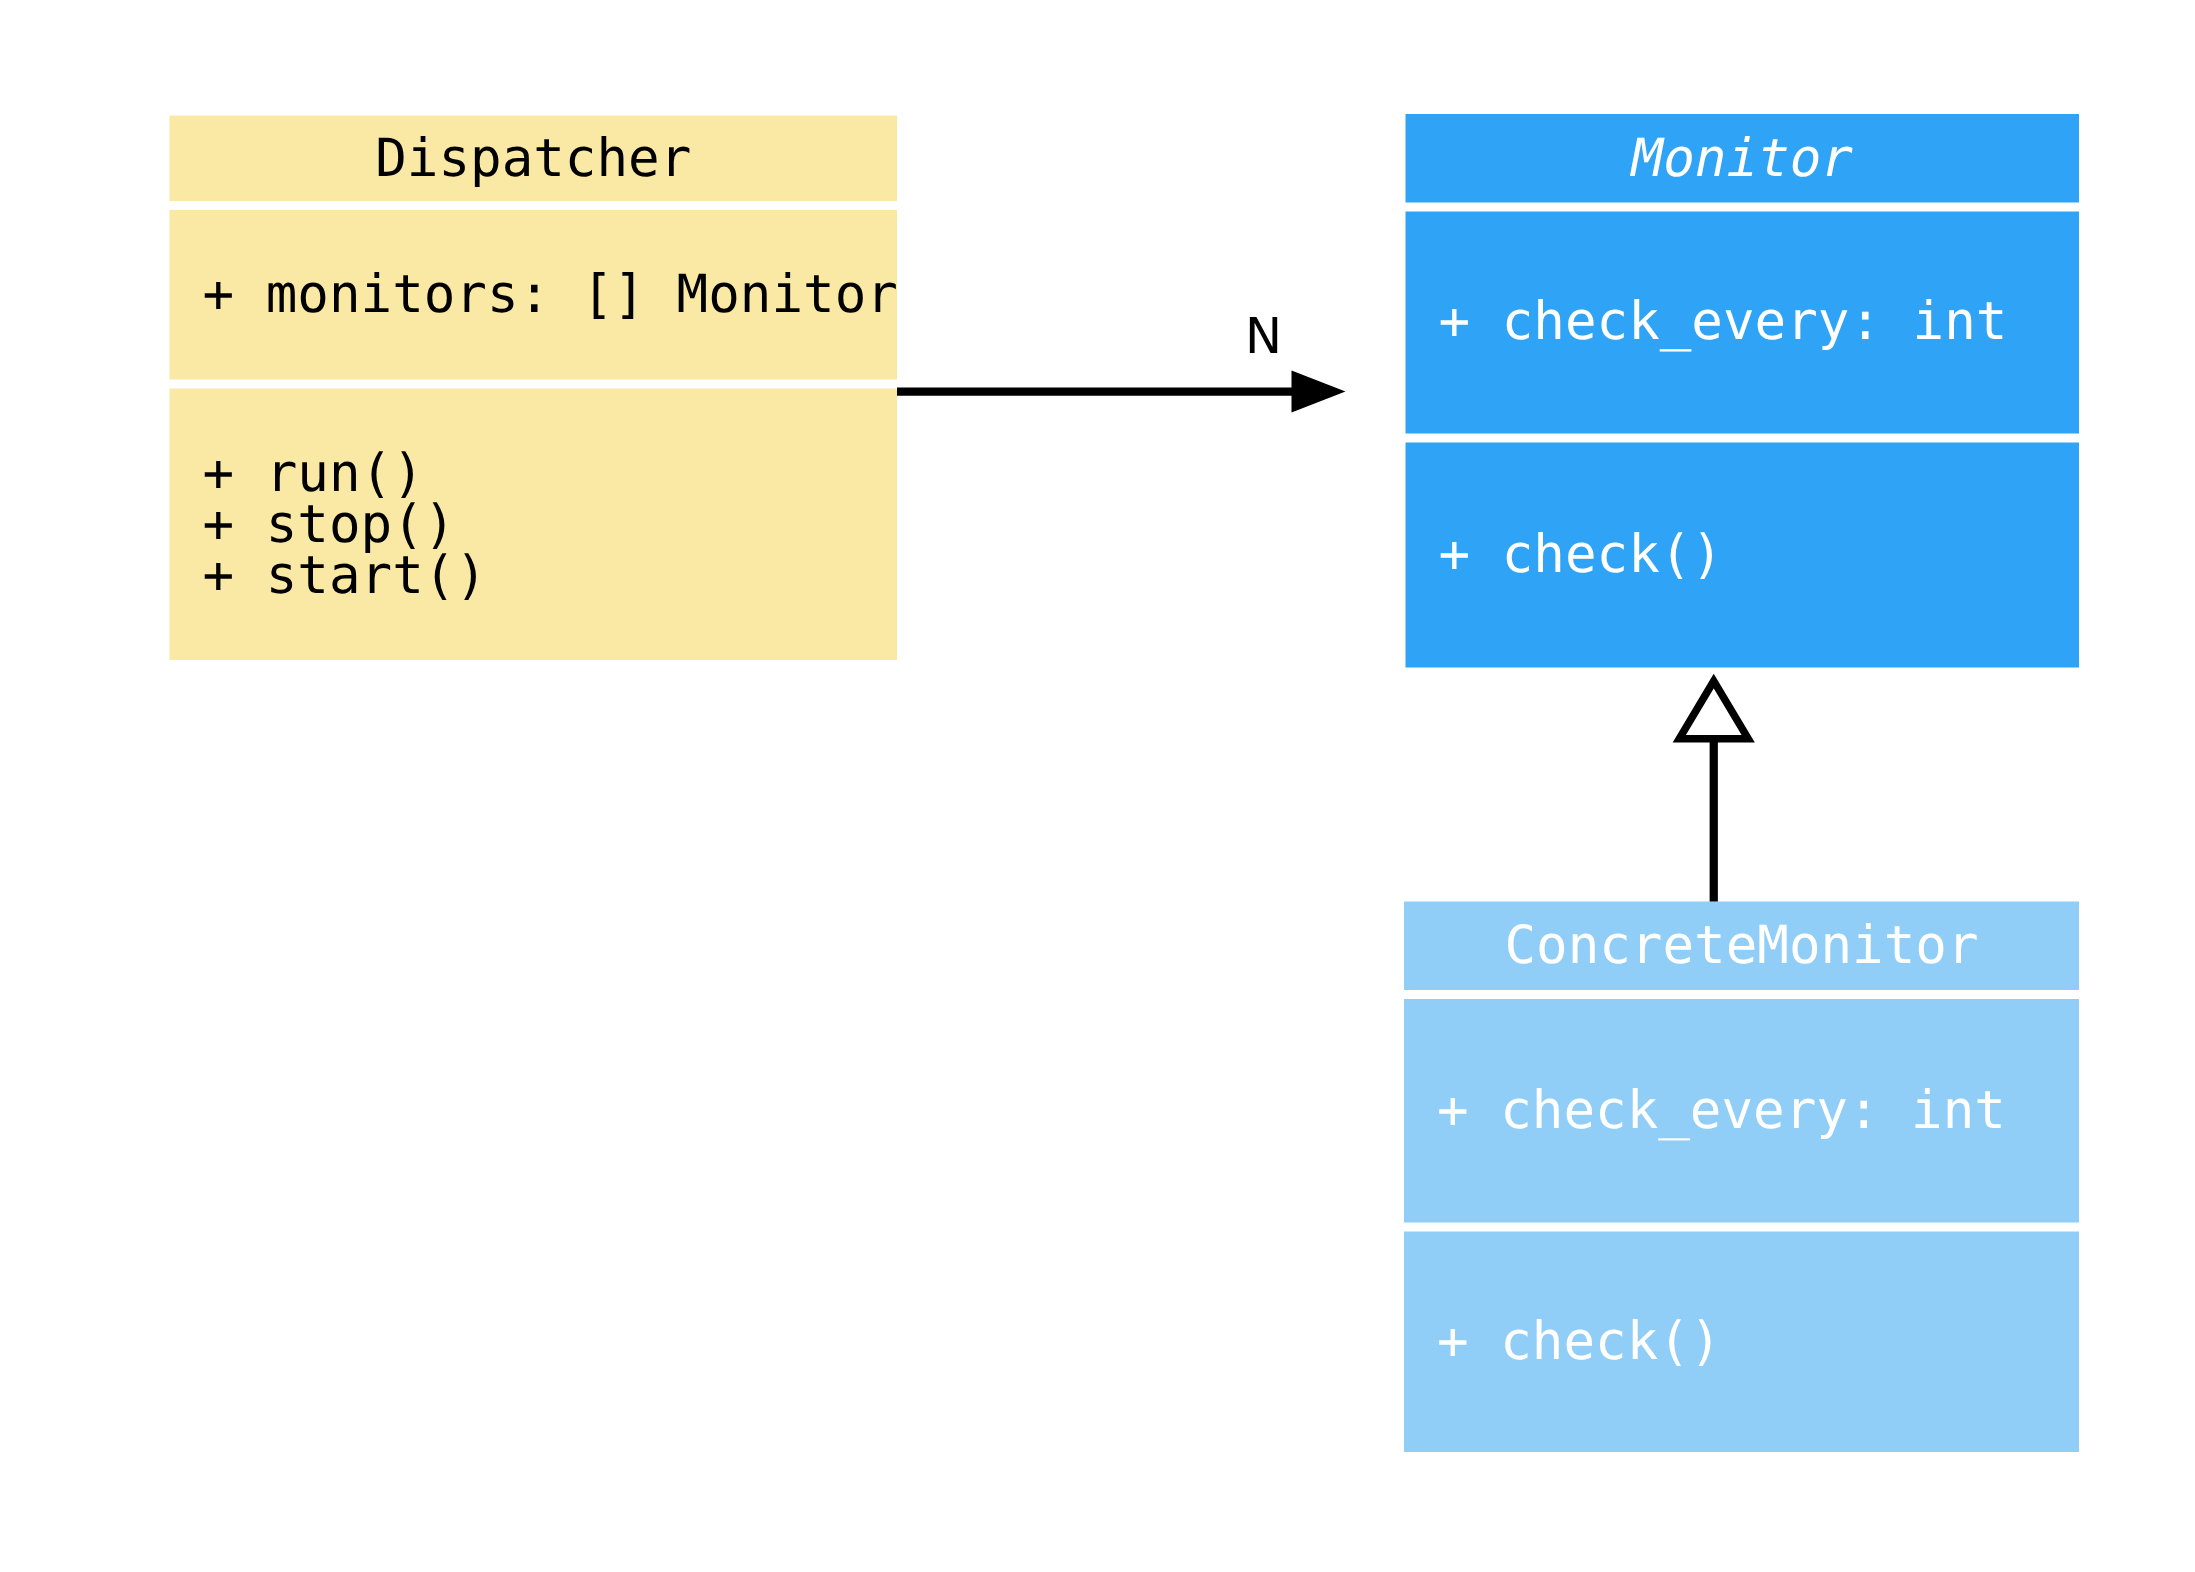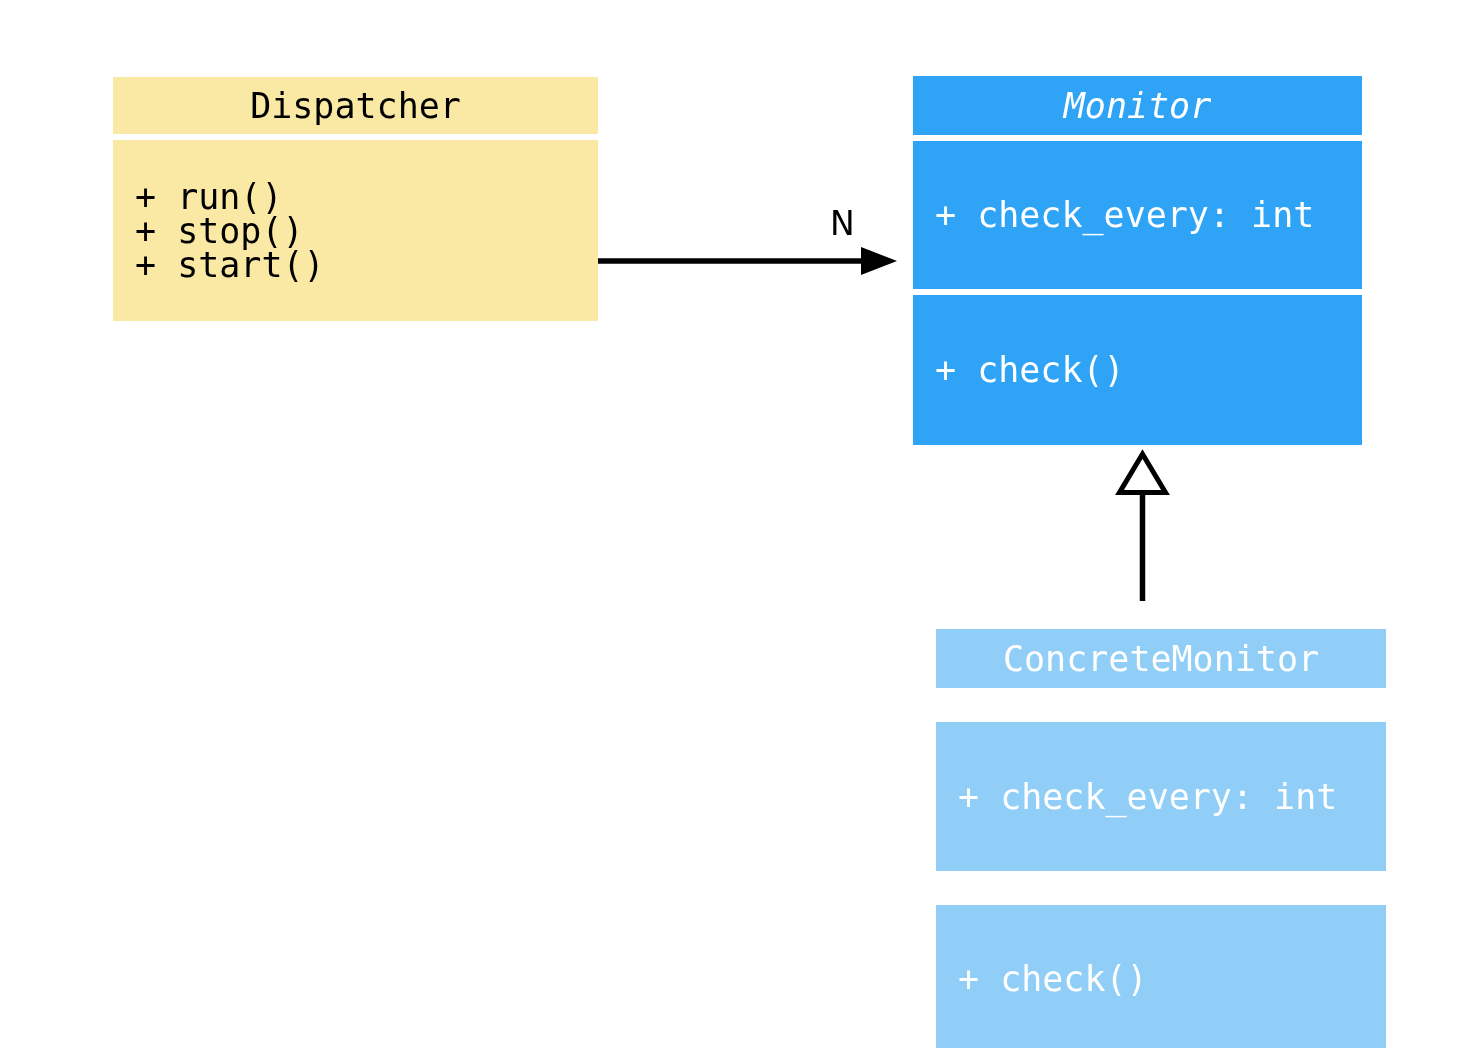--- a/index.html
+++ b/index.html
@@ -33,29 +33,29 @@
   .line { display: block; }
 
   
   .dispatcher { left: 76px; top: 77px; width: 522px; height: 363px; color: #000000; }
   .dispatcher .sec { background: #FAE8A5; }
   .dispatcher .title   { flex: 0 0 57px; }
   .dispatcher .attrs   { flex: 0 0 113px; }
   .dispatcher .methods { flex: 0 0 181px; }
 
   
-  .monitor { left: 876px; top: 76px; width: 486px; height: 369px; color: #ffffff; }
+  .monitor { left: 900px; top: 76px; width: 486px; height: 369px; color: #ffffff; }
   .monitor .sec { background: #2FA4F6; }
   .monitor .title   { flex: 0 0 59px; font-style: italic; }
   .monitor .attrs   { flex: 0 0 148px; }
   .monitor .methods { flex: 0 0 150px; }
 
   
   .concrete { left: 899px; top: 601px; width: 487px; height: 367px; color: #ffffff; }
-  .concrete .sec { background: #90CEF8; margin-top: 28px; }
+  .concrete .sec { background: #90CEF8; }
   .concrete .title   { flex: 0 0 59px; }
   .concrete .attrs   { flex: 0 0 149px; }
   .concrete .methods { flex: 0 0 147px; }
 
   .overlay {
     position: absolute; left: 0; top: 0;
     width: 1463px; height: 1048px;
     pointer-events: none;
   }
 
@@ -67,20 +67,23 @@
     color: #000000;
   }
 </style>
 </head>
 <body>
 
 <div class="canvas">
 
   <div class="class-box dispatcher">
     <div class="sec title">Dispatcher</div>
+    <div class="sec body attrs">
+      <span class="line">+ monitors: [] Monitor</span>
+    </div>
     <div class="sec body methods">
       <span class="line">+ run()</span>
       <span class="line">+ stop()</span>
       <span class="line">+ start()</span>
     </div>
   </div>
 
   <div class="class-box monitor">
     <div class="sec title">Monitor</div>
     <div class="sec body attrs">

